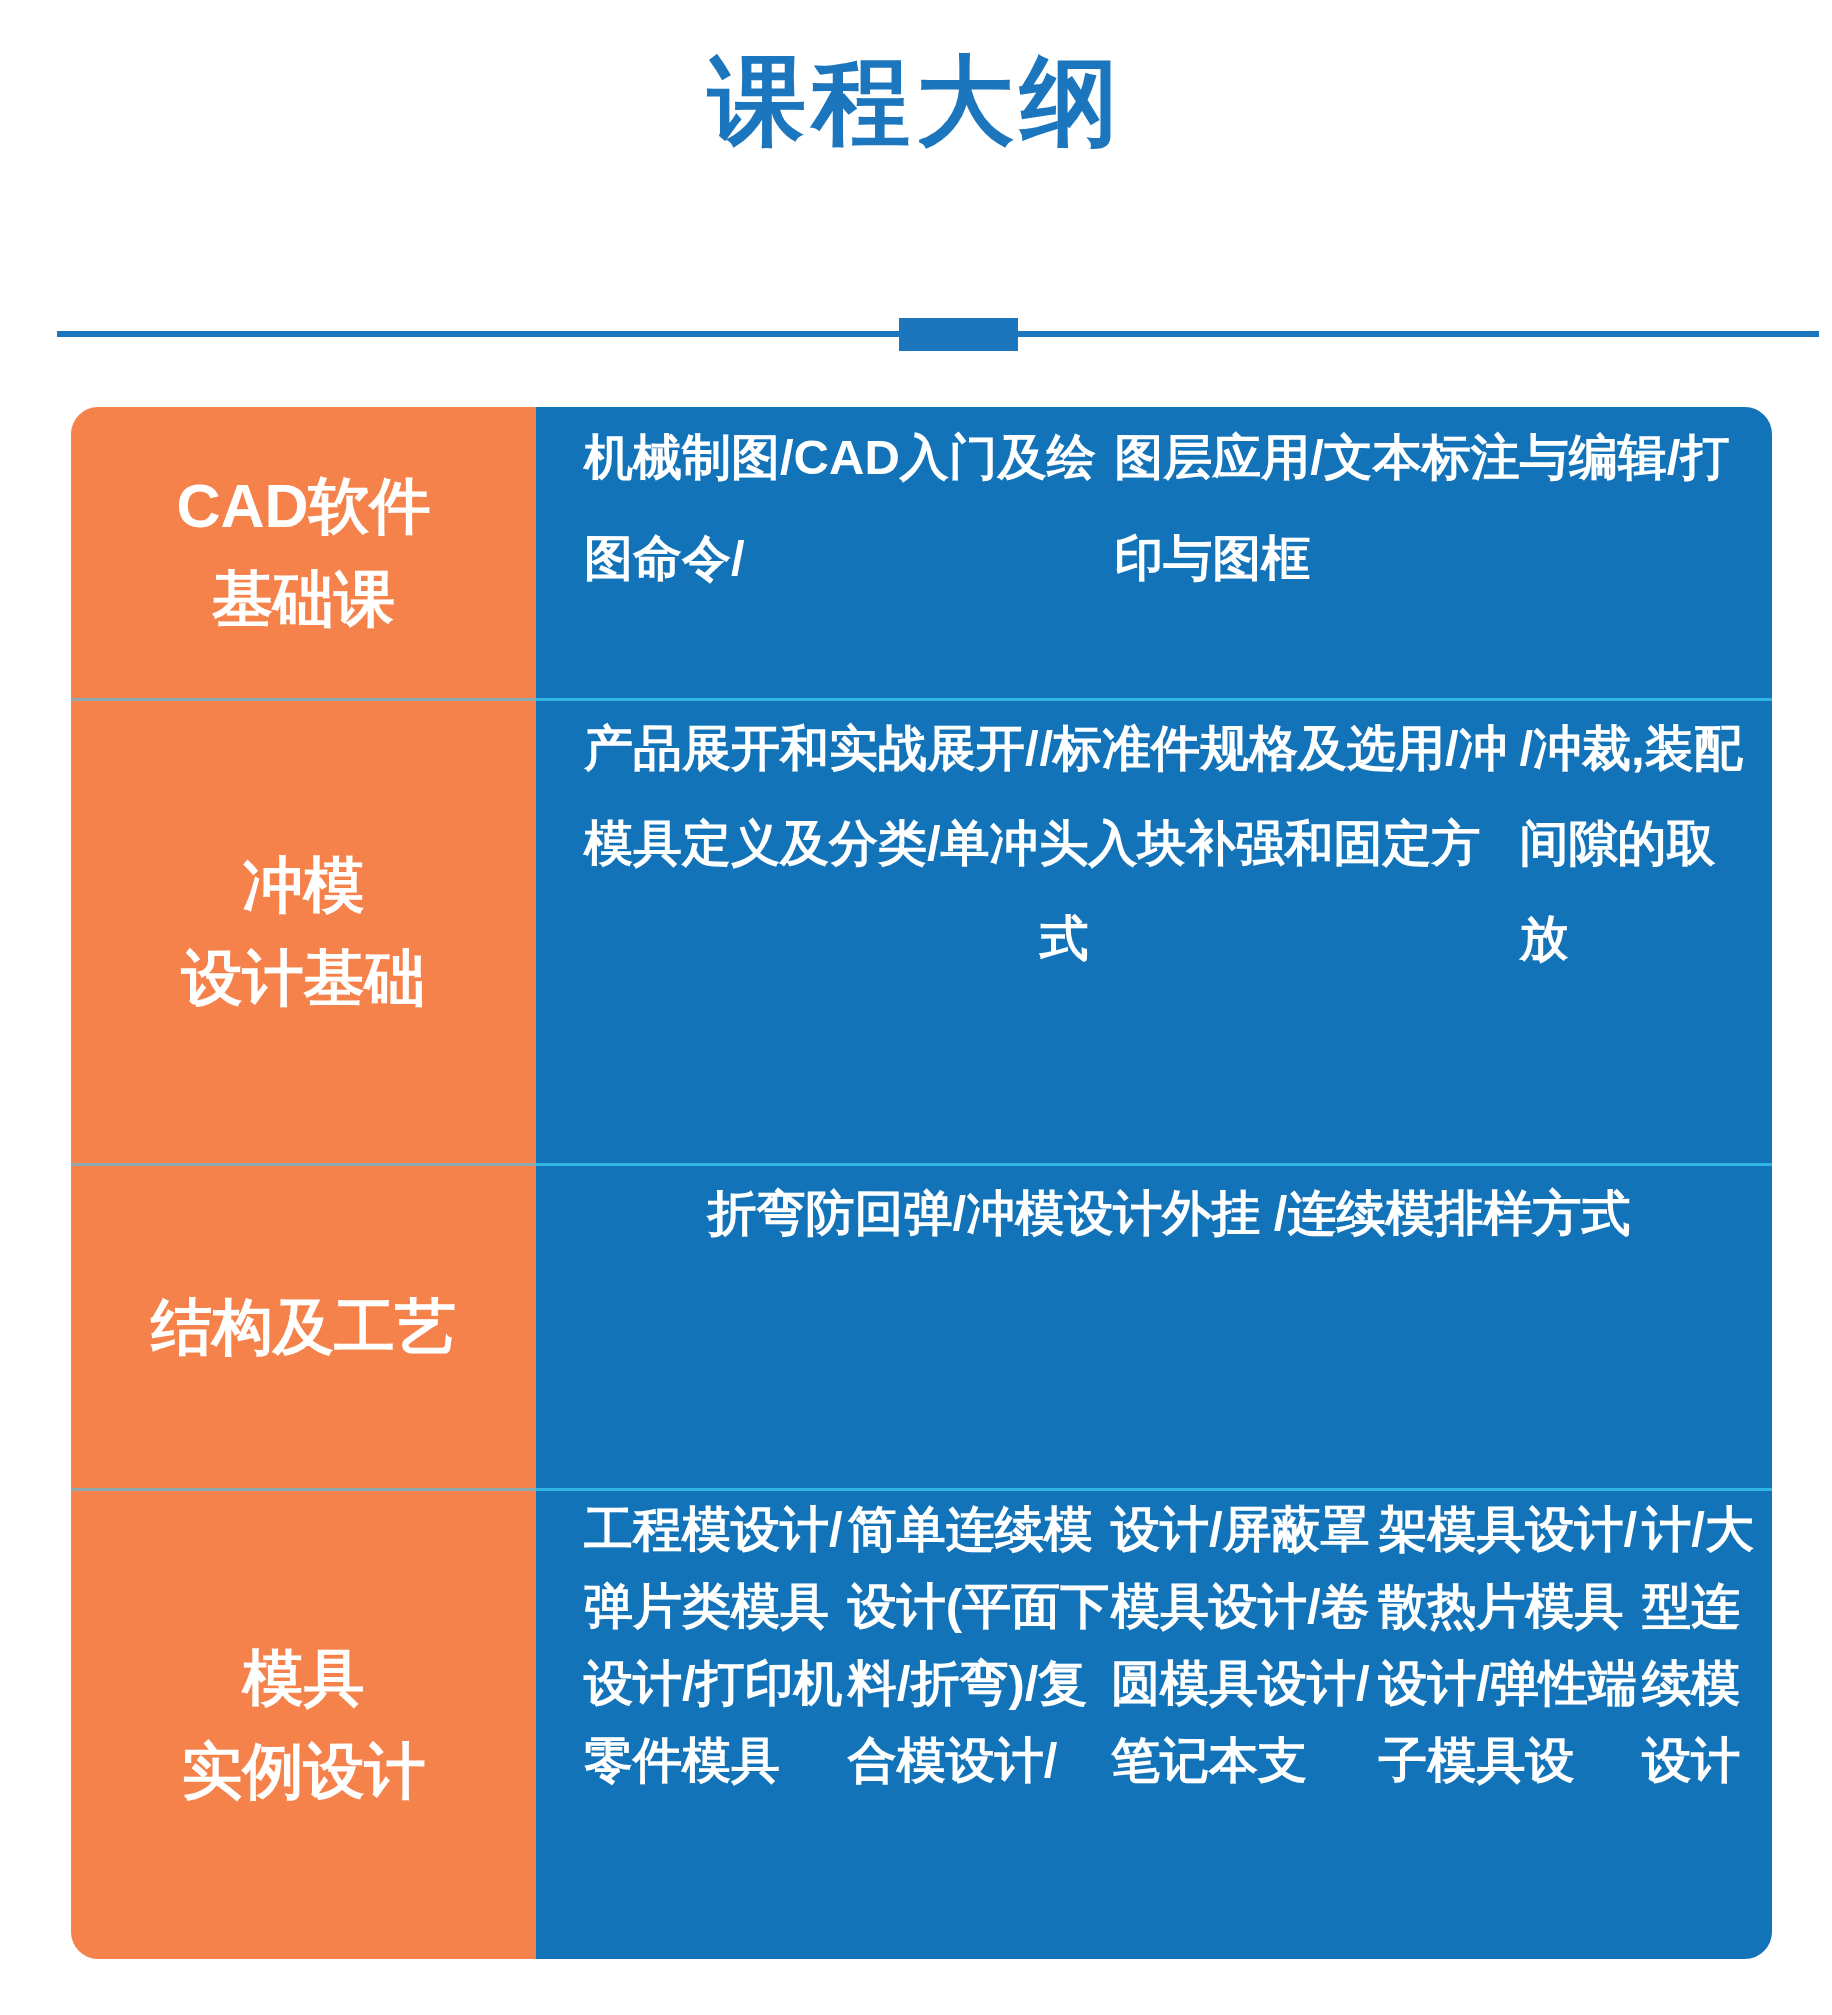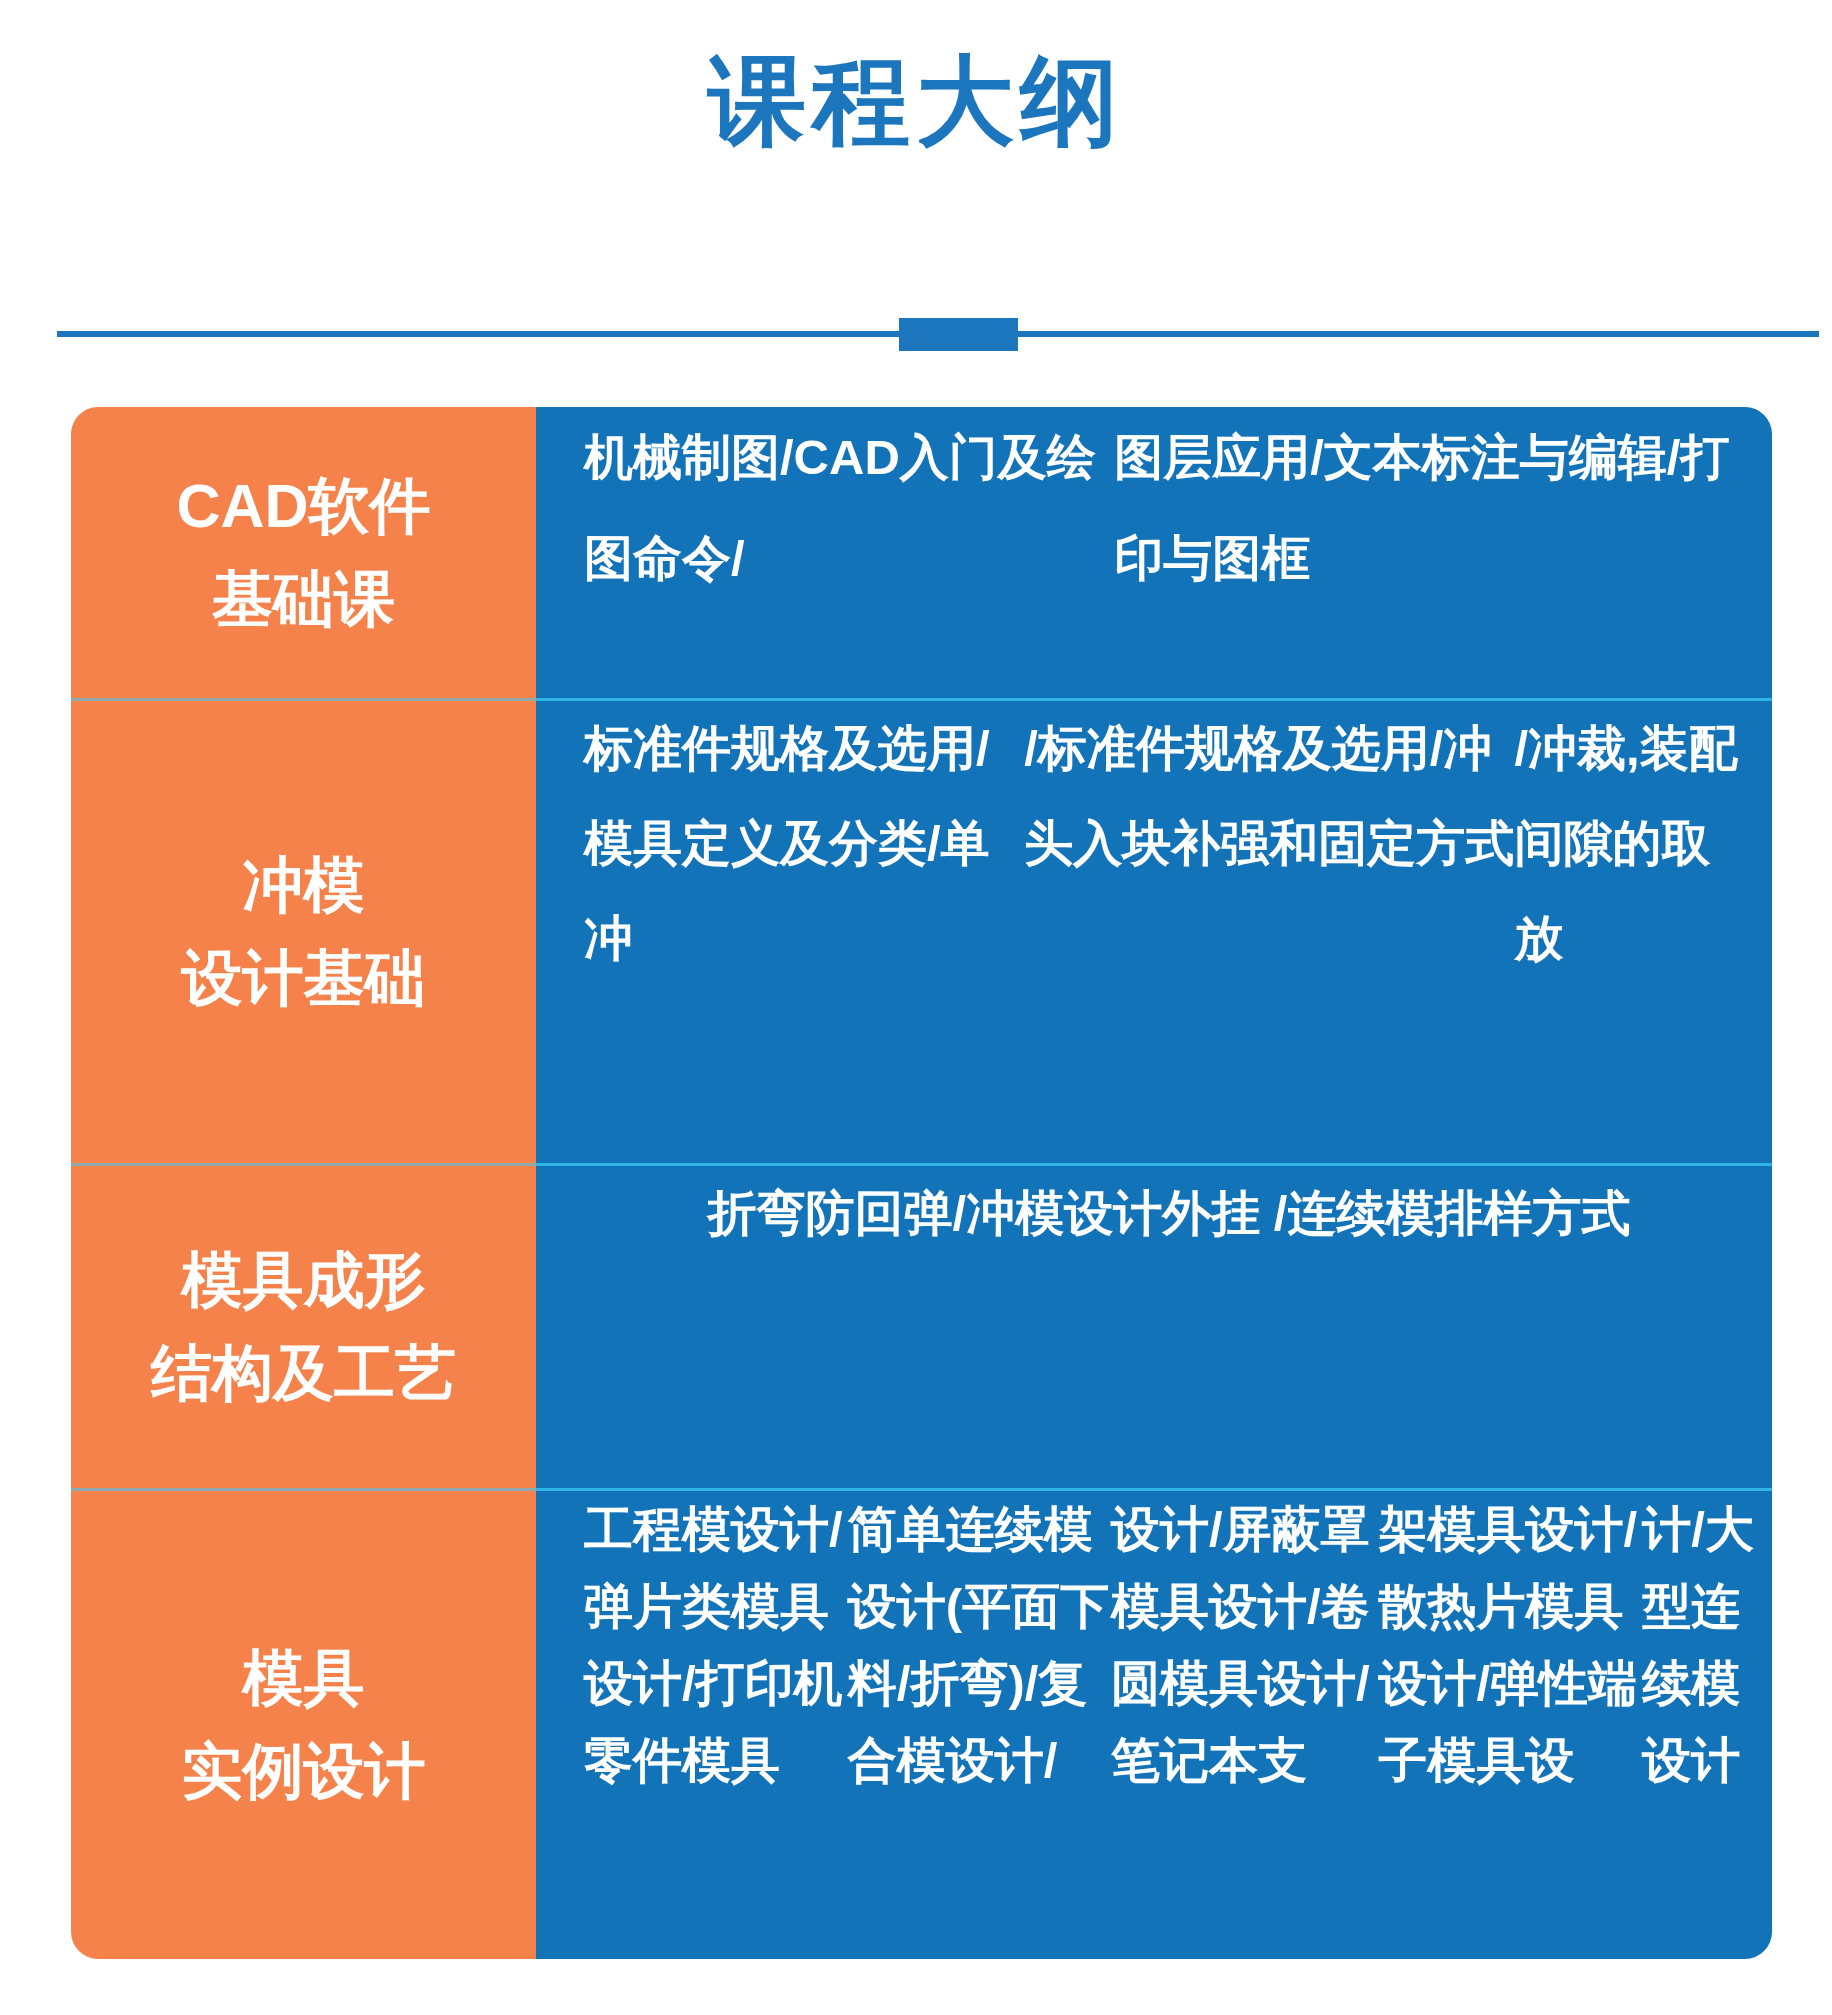--- a/index.html
+++ b/index.html
@@ -86,29 +86,28 @@
       <span>图层应用/文本标注与编辑/打印与图框</span>
     </div>
   </div>
 
   <div class="course-row row-2">
     <div class="cell-label">
       <span>冲模</span>
       <span>设计基础</span>
     </div>
     <div class="cell-content">
-      <span>标准件规格及选用/模具定义及分类/单冲</span>
+      <span>产品展开和实战展开/模具定义及分类/单冲</span>
       <span>/标准件规格及选用/冲头入块补强和固定方式</span>
       <span>/冲裁,装配间隙的取放</span>
     </div>
   </div>
 
   <div class="course-row row-3">
     <div class="cell-label">
-      <span>模具成形</span>
       <span>结构及工艺</span>
     </div>
     <div class="cell-content">
       <span>折弯防回弹/冲模设计外挂 /连续模排样方式</span>
     </div>
   </div>
 
   <div class="course-row row-4">
     <div class="cell-label">
       <span>模具</span>

